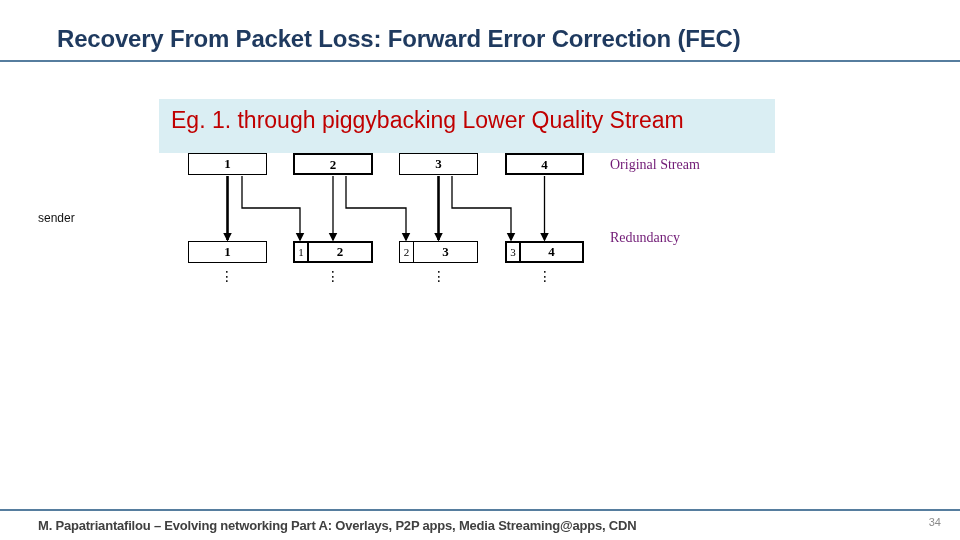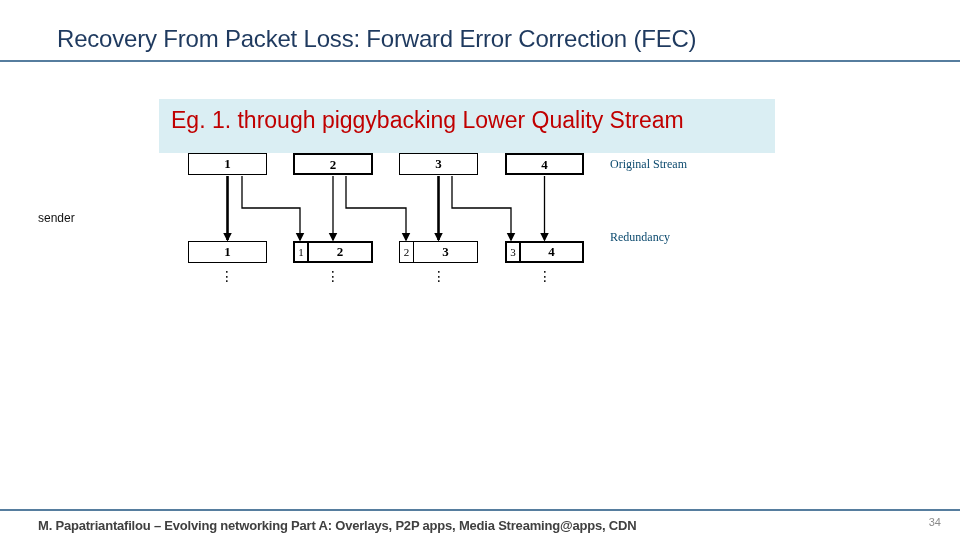--- a/index.html
+++ b/index.html
@@ -7,21 +7,21 @@
     width: 960px; height: 540px;
     background: #ffffff;
     font-family: "Liberation Sans", sans-serif;
     position: relative; overflow: hidden;
   }
   .slide { position: absolute; inset: 0; width: 960px; height: 540px; }
 
   
   .title {
     position: absolute; left: 57px; top: 25px;
-    font-size: 24px; font-weight: 400; line-height: 28px;
+    font-size: 24px; font-weight: 700; line-height: 28px;
     color: var(--title-text, #1f3a5f);
     letter-spacing: -0.2px;
     white-space: nowrap;
   }
   .title-rule {
     position: absolute; left: 0; top: 60px; width: 960px; height: 2px;
     background: var(--accent-line, #567d9e);
   }
 
   
@@ -63,21 +63,21 @@
   .box-group .mn {
     flex: 1; text-align: center;
     font-family: "Liberation Serif", serif;
     font-size: 13px; font-weight: 700; line-height: 20px; color: #000;
   }
   .box-group.thick .mn { line-height: 18px; }
 
   .row-label {
     position: absolute; left: 610px;
     font-family: "Liberation Serif", serif;
-    font-size: 12px; color: #0c4a6e; white-space: nowrap;
+    font-size: 14px; color: #701a75; white-space: nowrap;
   }
   .lbl-top { top: 157px; }
   .lbl-bottom { top: 230px; }
 
   .vdots {
     position: absolute; top: 268px;
     font-family: "DejaVu Sans", sans-serif;
     font-size: 14px; color: #000;
     transform: translateX(-50%);
   }

